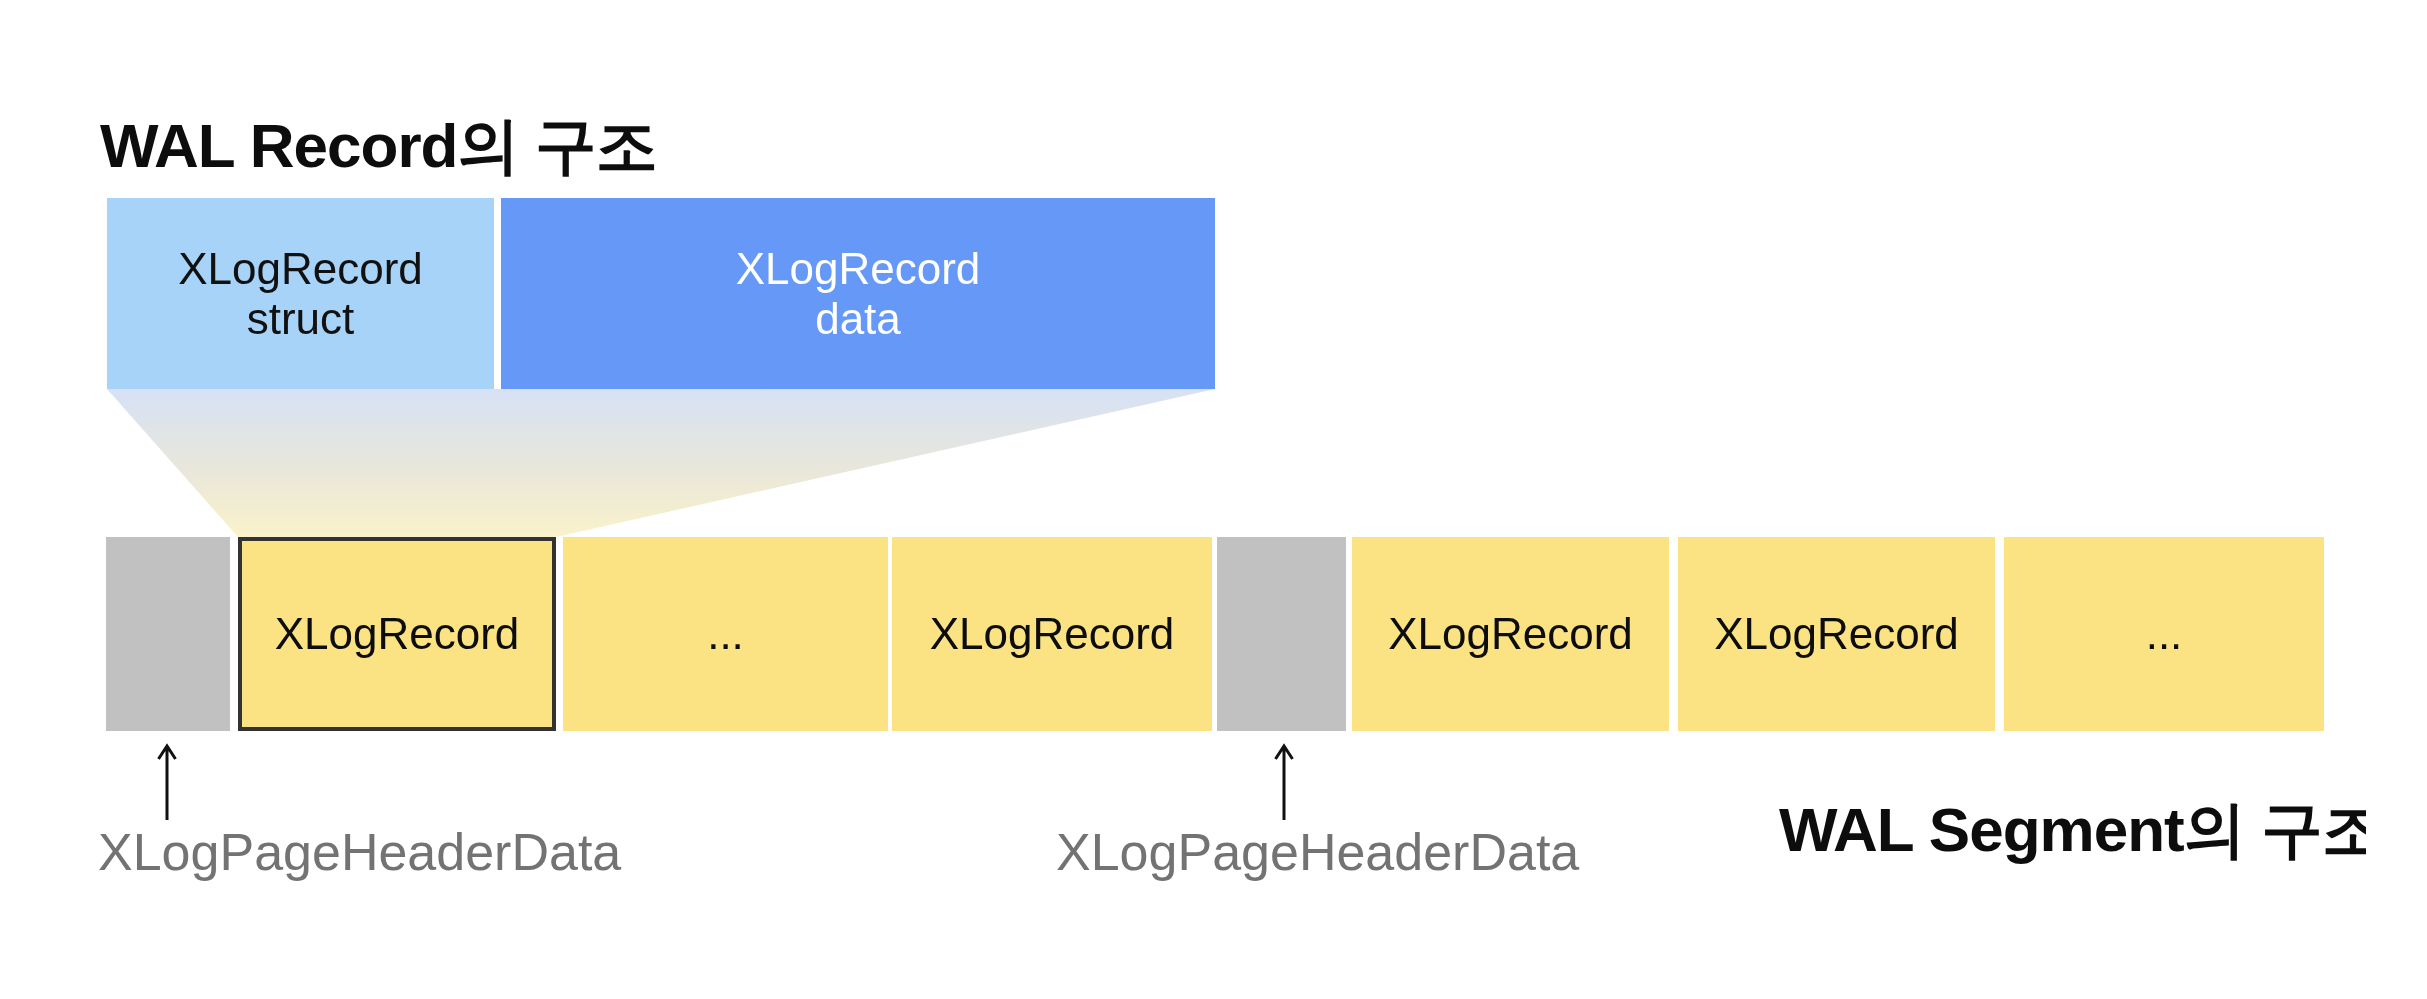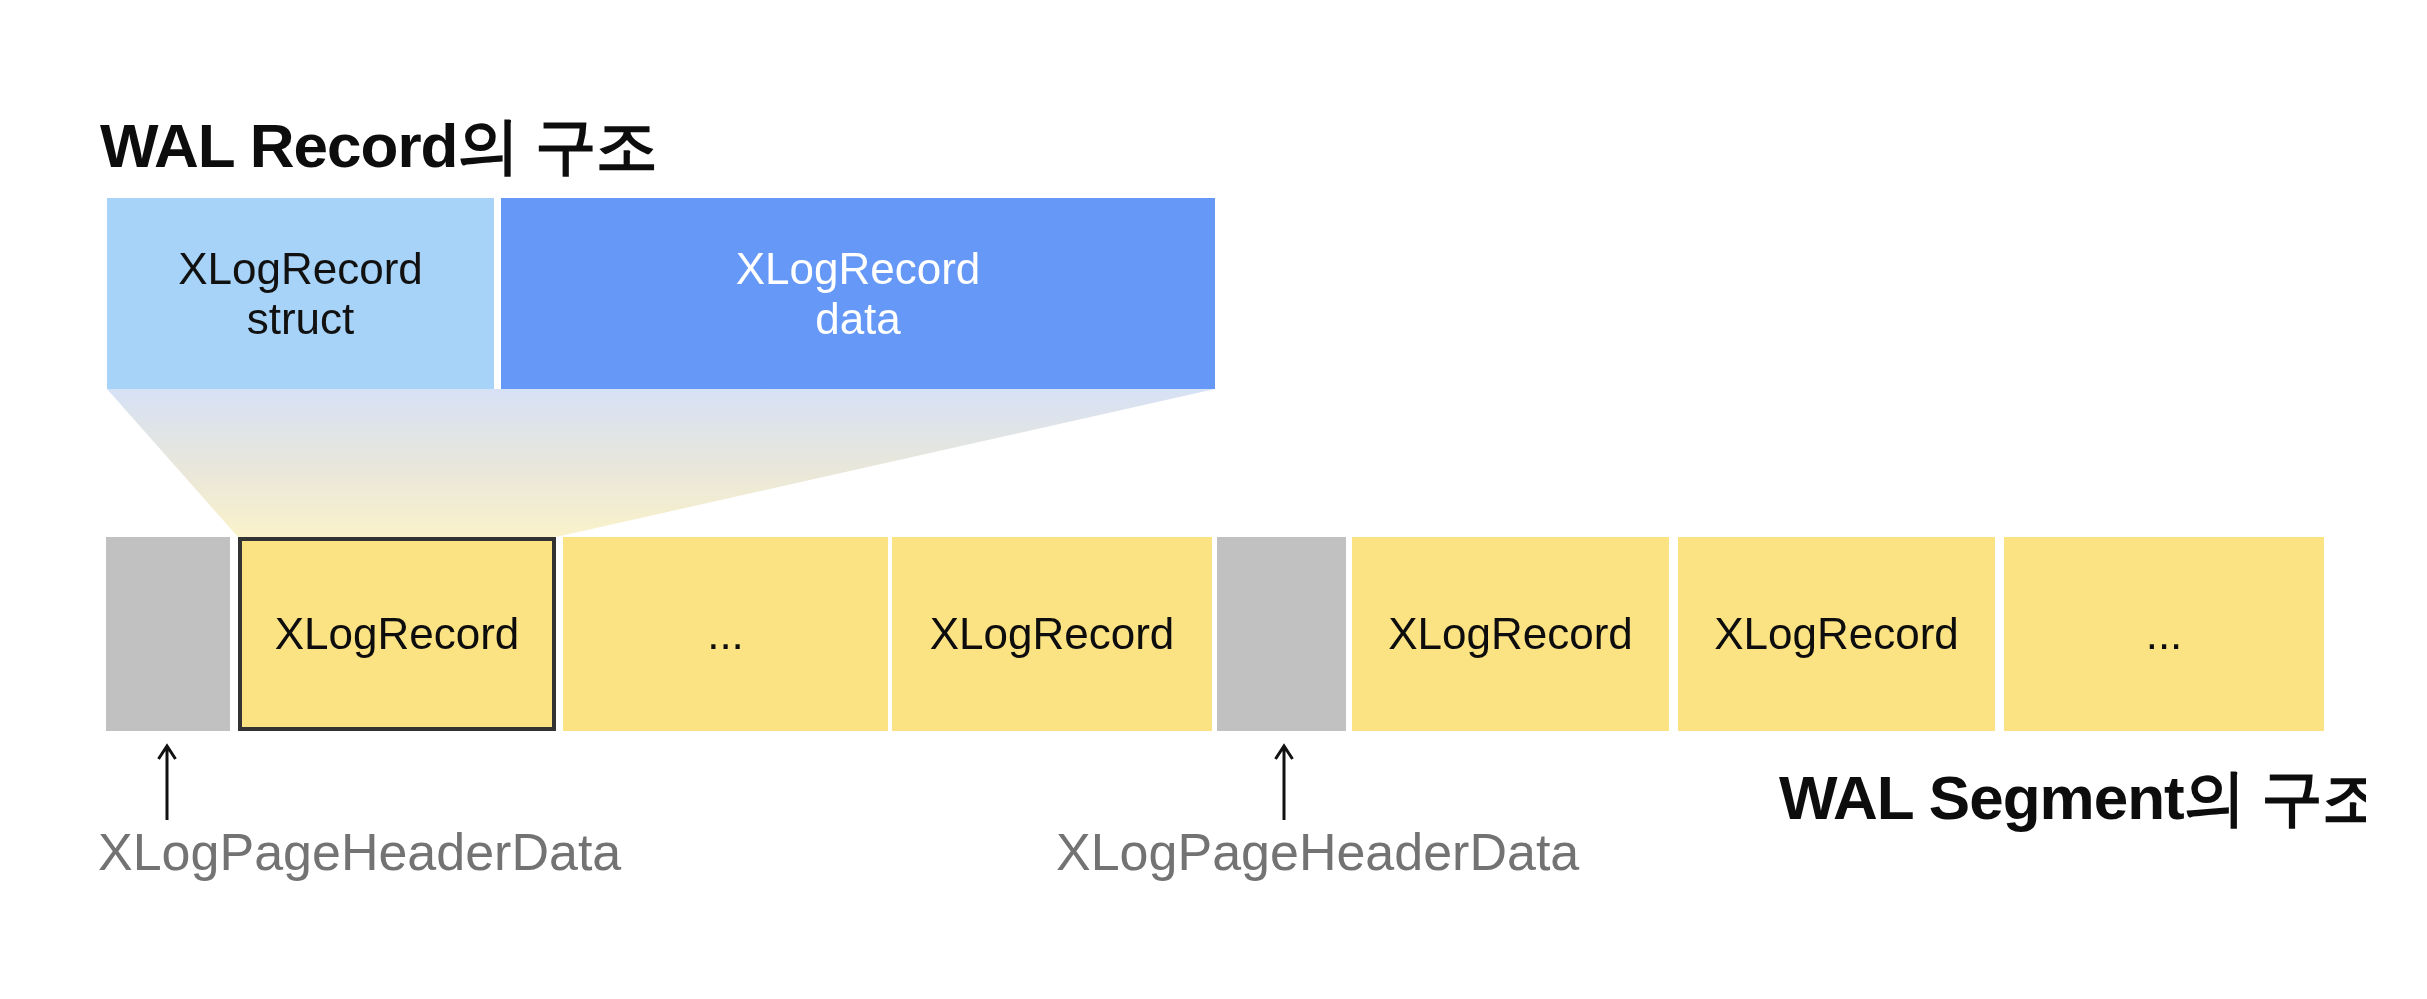--- a/index.html
+++ b/index.html
@@ -116,15 +116,15 @@
     <path d="M12 78 L12 5 M3.5 17 L12 4 L20.5 17" stroke="#111111" stroke-width="3" fill="none"></path>
   </svg>
   <svg class="abs up-arrow" style="left:1272px; top:742px;" viewBox="0 0 24 80">
     <path d="M12 78 L12 5 M3.5 17 L12 4 L20.5 17" stroke="#111111" stroke-width="3" fill="none"></path>
   </svg>
 
   <div class="abs annot" style="left:98px; top:822px;">XLogPageHeaderData</div>
 
   <div class="abs annot" style="left:1056px; top:822px;">XLogPageHeaderData</div>
 
-  <div class="abs diagram-title" style="left:1779px; top:756px;">WAL Segment의 구조</div>
+  <div class="abs diagram-title" style="left:1779px; top:788px;">WAL Segment의 구조</div>
 
 </div>
 
 </body></html>

